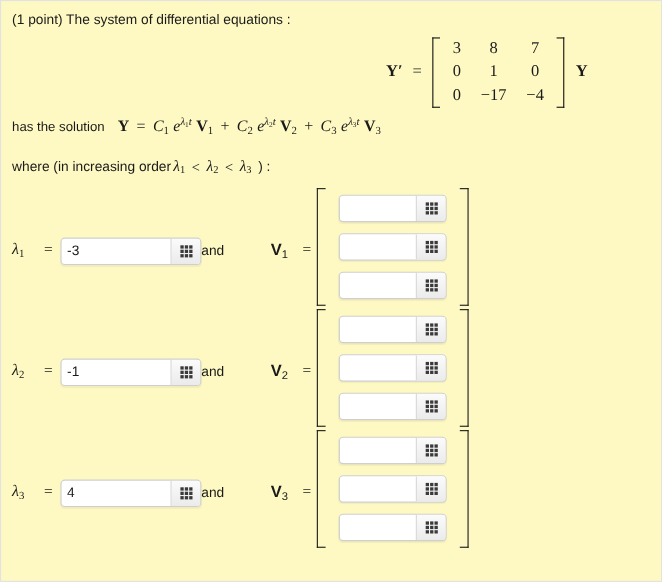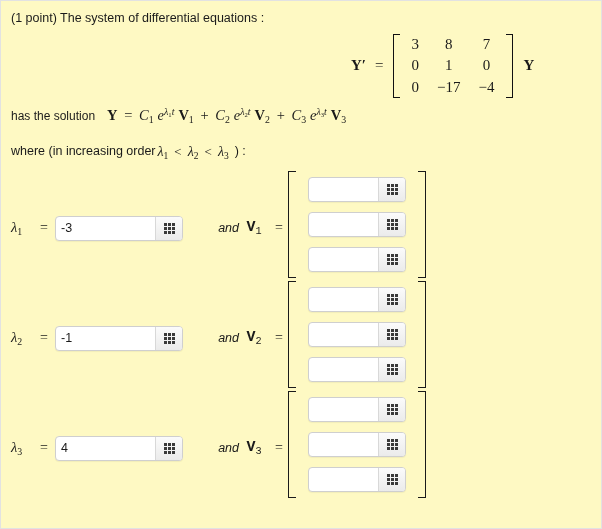--- a/index.html
+++ b/index.html
@@ -160,25 +160,24 @@
   .row-eq {
     font-family: "Liberation Serif", serif;
     font-size: 14px;
     width: 22px;
     text-align: center;
   }
   .row-and {
     font-family: "Liberation Sans", sans-serif;
     font-size: 12.5px;
     width: 56px;
-    text-align: right;
-    font-style: italic;
+    text-align: left;
   }
   .row-v-label {
-    font-family: Liberation Mono, monospace;
+    font-family: Liberation Sans, sans-serif;
     font-size: 15px;
     font-weight: bold;
     width: 30px;
     text-align: center;
   }
   .row-v-eq {
     font-family: "Liberation Serif", serif;
     font-size: 14px;
     width: 20px;
     text-align: center;

